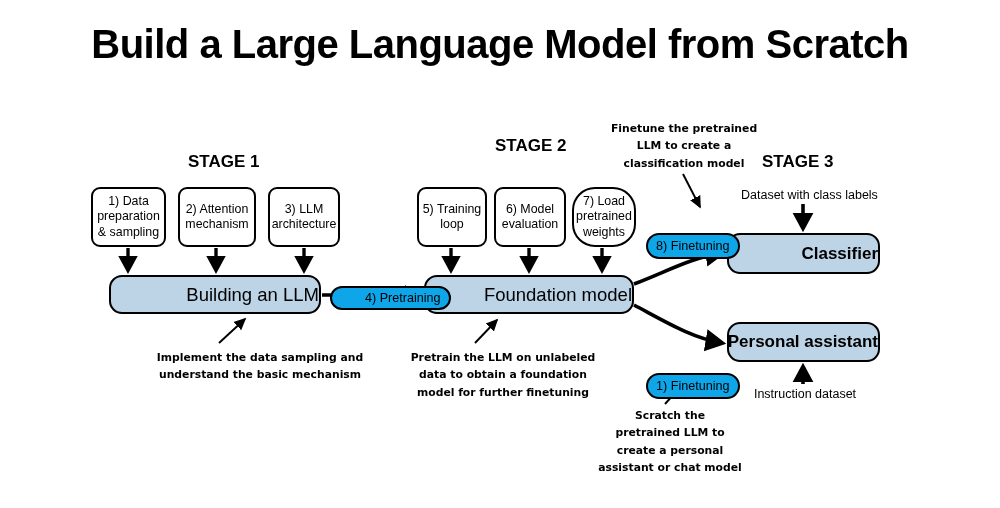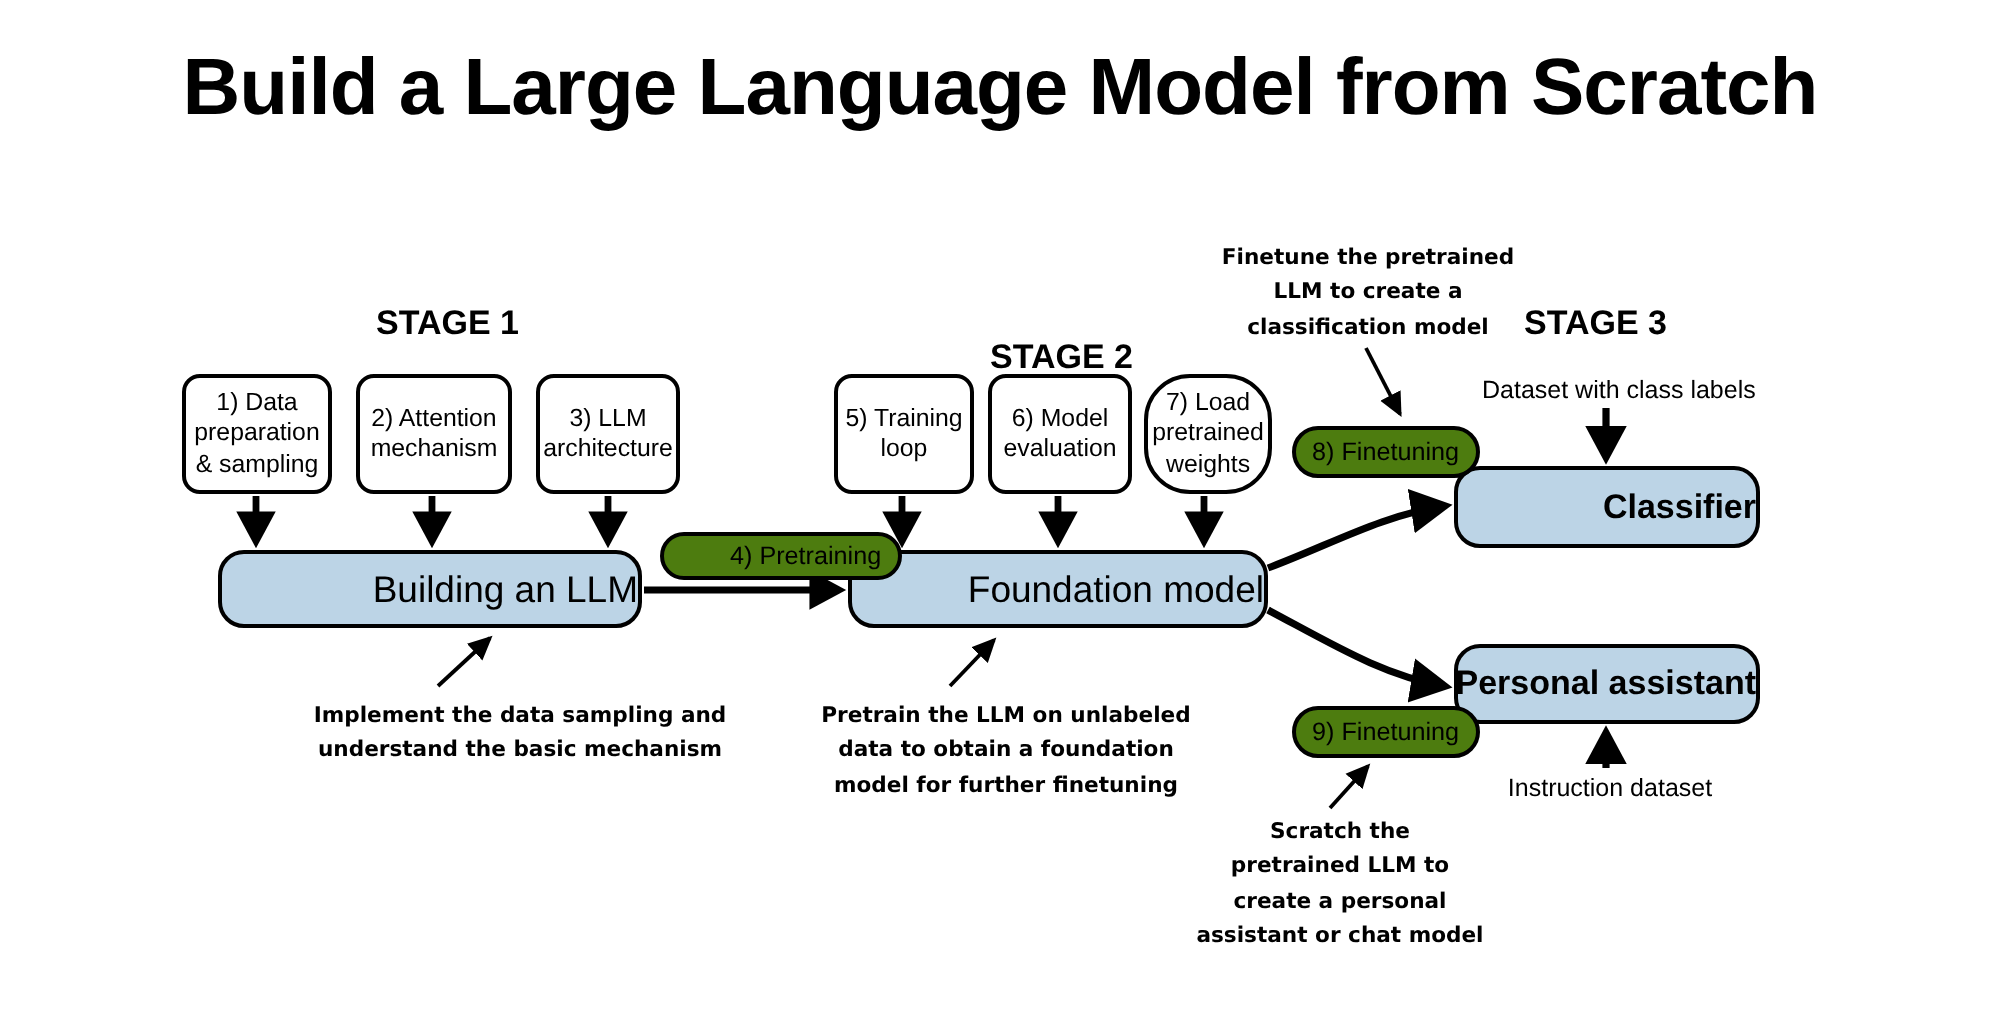--- a/index.html
+++ b/index.html
@@ -61,29 +61,30 @@
     font-weight:400;
     color:#000;
     white-space:nowrap;
   }
   .blue-box.small-txt{font-size:17px;font-weight:bold;}
 
   
   .pill{
     position:absolute;
     box-sizing:border-box;
-    background:#4d7c0f;
+    background:#0ea5e9;
     border:2px solid #000;
     border-radius:13px;
     display:flex;align-items:center;justify-content:center;
     font-size:12.6px;
     color:#000;
     white-space:nowrap;
     padding:0 8px;
     z-index:5;
+    margin-top:20px;
   }
 
   
   .note{
     position:absolute;
     font-family:"DejaVu Sans", sans-serif;
     font-weight:bold;
     font-size:10.8px;
     line-height:1.62;
     color:#000;
@@ -110,21 +111,21 @@
 </head>
 <body>
 
 <div id="canvas">
 
   <div class="title">Build a Large Language Model from Scratch</div>
 
   <div class="stage-head" style="left:188px;top:152px;">
     <span class="big">S</span><span class="sm">TAGE</span><span class="big"> 1</span>
   </div>
-  <div class="stage-head" style="left:495px;top:169px;">
+  <div class="stage-head" style="left:495px;top:136px;">
     <span class="big">S</span><span class="sm">TAGE</span><span class="big"> 2</span>
   </div>
   <div class="stage-head" style="left:762px;top:152px;">
     <span class="big">S</span><span class="sm">TAGE</span><span class="big"> 3</span>
   </div>
 
   <div class="step" style="left:91px;top:187px;width:75px;height:60px;">
     <span style="white-space:pre-line">1) Data
 preparation
 &amp; sampling</span>
@@ -165,21 +166,21 @@
     <span>Personal assistant</span>
   </div>
 
   <div class="pill" style="left:330px;top:266px;height:24px;padding-left:33px;">
     <span>4) Pretraining</span>
   </div>
   <div class="pill" style="left:646px;top:213px;height:26px;">
     <span>8) Finetuning</span>
   </div>
   <div class="pill" style="left:646px;top:353px;height:26px;">
-    <span>9) Finetuning</span>
+    <span>1) Finetuning</span>
   </div>
 
   <div class="caption" style="left:741px;top:188px;width:126px;">Dataset with class labels</div>
   <div class="caption" style="left:750px;top:387px;width:110px;">Instruction dataset</div>
 
   <div class="note" style="left:150px;top:349px;width:220px;">Implement the data sampling and
 understand the basic mechanism</div>
   <div class="note" style="left:408px;top:349px;width:190px;">Pretrain the LLM on unlabeled
 data to obtain a foundation
 model for further finetuning</div>

